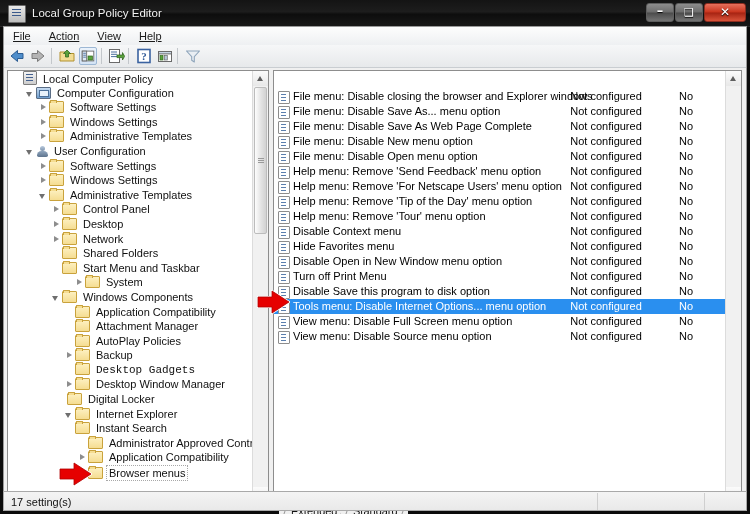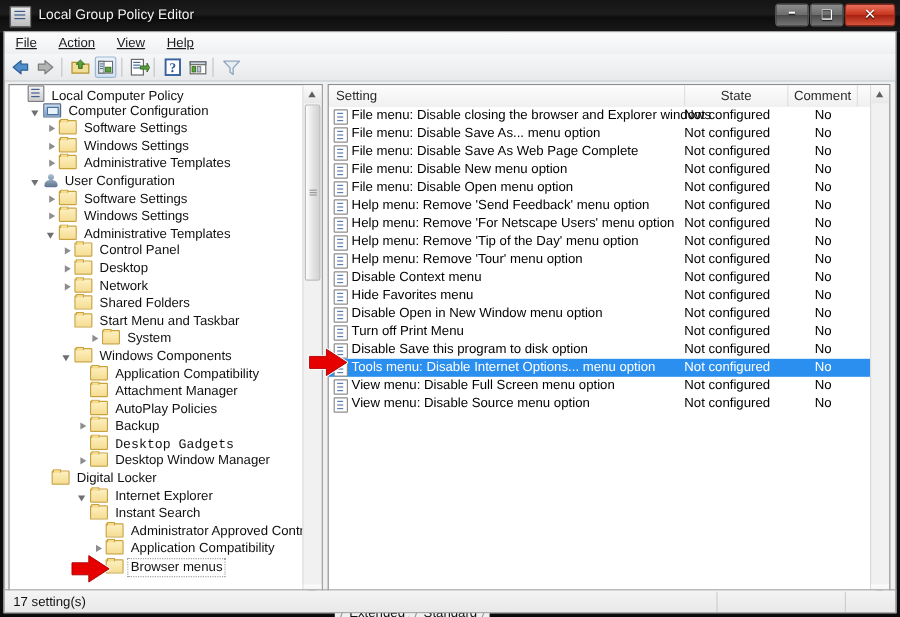--- a/index.html
+++ b/index.html
@@ -365,53 +365,41 @@
           <div class="trow" style="padding-left: 43px;"><span class="tw "></span><span class="ico ico-folder"></span><span class="lbl">Shared Folders</span></div>
           <div class="trow" style="padding-left: 43px;"><span class="tw "></span><span class="ico ico-folder"></span><span class="lbl">Start Menu and Taskbar</span></div>
           <div class="trow" style="padding-left: 66px;"><span class="tw col"></span><span class="ico ico-folder"></span><span class="lbl">System</span></div>
           <div class="trow" style="padding-left: 43px;"><span class="tw exp"></span><span class="ico ico-folder"></span><span class="lbl">Windows Components</span></div>
           <div class="trow" style="padding-left: 56px;"><span class="tw "></span><span class="ico ico-folder"></span><span class="lbl">Application Compatibility</span></div>
           <div class="trow" style="padding-left: 56px;"><span class="tw "></span><span class="ico ico-folder"></span><span class="lbl">Attachment Manager</span></div>
           <div class="trow" style="padding-left: 56px;"><span class="tw "></span><span class="ico ico-folder"></span><span class="lbl">AutoPlay Policies</span></div>
           <div class="trow" style="padding-left: 56px;"><span class="tw col"></span><span class="ico ico-folder"></span><span class="lbl">Backup</span></div>
           <div class="trow" style="padding-left: 56px; font-family: Liberation Mono, monospace;"><span class="tw "></span><span class="ico ico-folder"></span><span class="lbl">Desktop Gadgets</span></div>
           <div class="trow" style="padding-left: 56px;"><span class="tw col"></span><span class="ico ico-folder"></span><span class="lbl">Desktop Window Manager</span></div>
-          <div class="trow" style="padding-left: 24px;"><span class="tw "></span><span class="ico ico-folder"></span><span class="lbl">Digital Locker</span></div>
+          <div class="trow" style="padding-left: 48px;"><span class="tw "></span><span class="ico ico-folder"></span><span class="lbl">Digital Locker</span></div>
           <div class="trow" style="padding-left: 56px;"><span class="tw exp"></span><span class="ico ico-folder"></span><span class="lbl">Internet Explorer</span></div>
           <div class="trow" style="padding-left: 56px;"><span class="tw "></span><span class="ico ico-folder"></span><span class="lbl">Instant Search</span></div>
           <div class="trow" style="padding-left: 69px;"><span class="tw "></span><span class="ico ico-folder"></span><span class="lbl">Administrator Approved Controls</span></div>
           <div class="trow" style="padding-left: 69px;"><span class="tw col"></span><span class="ico ico-folder"></span><span class="lbl">Application Compatibility</span></div>
           <div class="trow sel" style="padding-left: 69px;"><span class="tw "></span><span class="ico ico-folder"></span><span class="lbl">Browser menus</span></div>
         </div>
       <div class="vsb">
         <div class="sb-arrow up">
             <i></i>
           </div>
         <div class="sb-thumb" style="top:16px;height:147px;">
           <div class="sb-grip"></div>
         </div>
         <div class="sb-arrow down">
             <i></i>
           </div>
       </div>
     </div>
 
     <div class="rightpane">
-      <div class="lv-head">
-        <div class="lv-col" style="left:0;width:297px;">
-          <div class="t">Setting</div>
-        </div>
-        <div class="lv-col center" style="left:297px;width:86px;">
-          <div class="t">State</div>
-        </div>
-        <div class="lv-col center" style="left:383px;width:58px;">
-          <div class="t">Comment</div>
-        </div>
-        <div class="lv-col" style="left:441px;right:0;border-right:none;"></div>
-      </div>
       <div class="lv-body" id="listbody">
           <div class="lrow">
             <span class="ic"></span>
             <span class="c-setting">File menu: Disable closing the browser and Explorer windows</span>
             <span class="c-state">Not configured</span>
             <span class="c-comment">No</span>
           </div>
           <div class="lrow">
             <span class="ic"></span>
             <span class="c-setting">File menu: Disable Save As... menu option</span>

